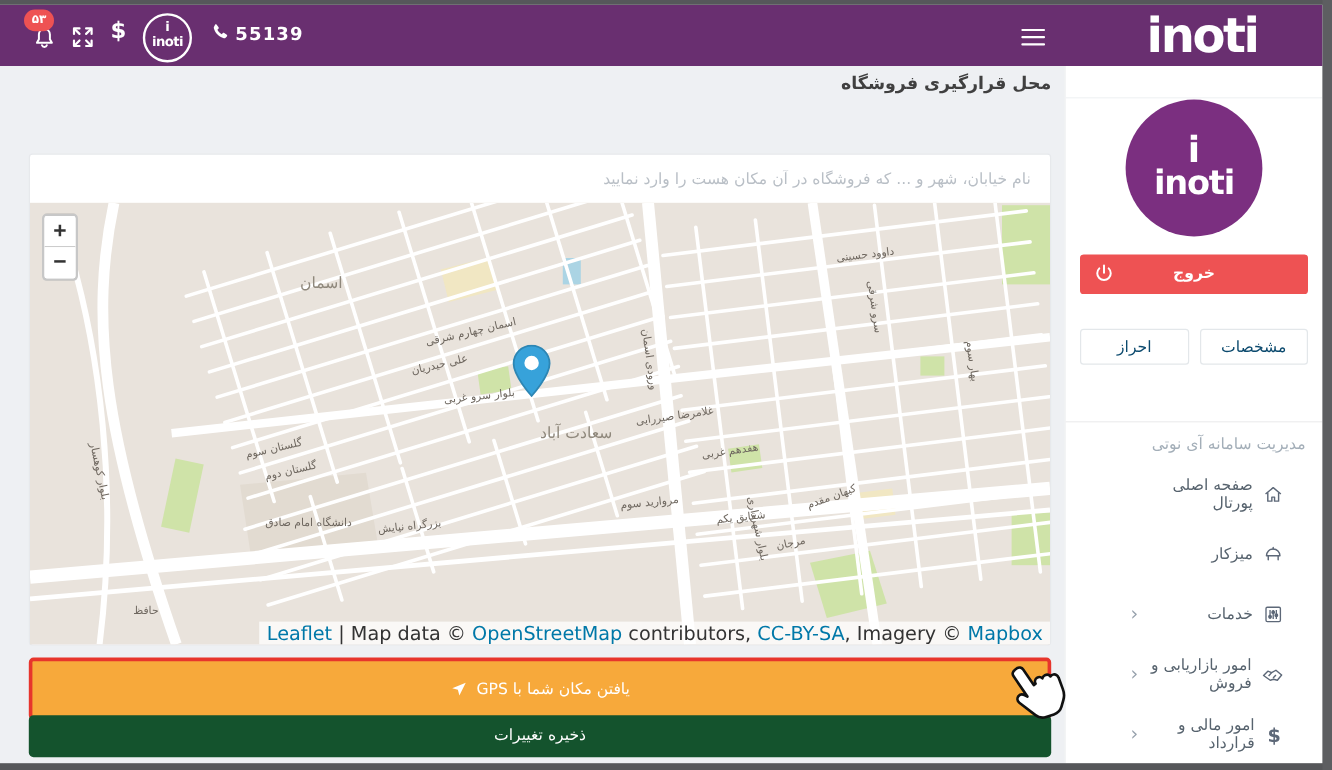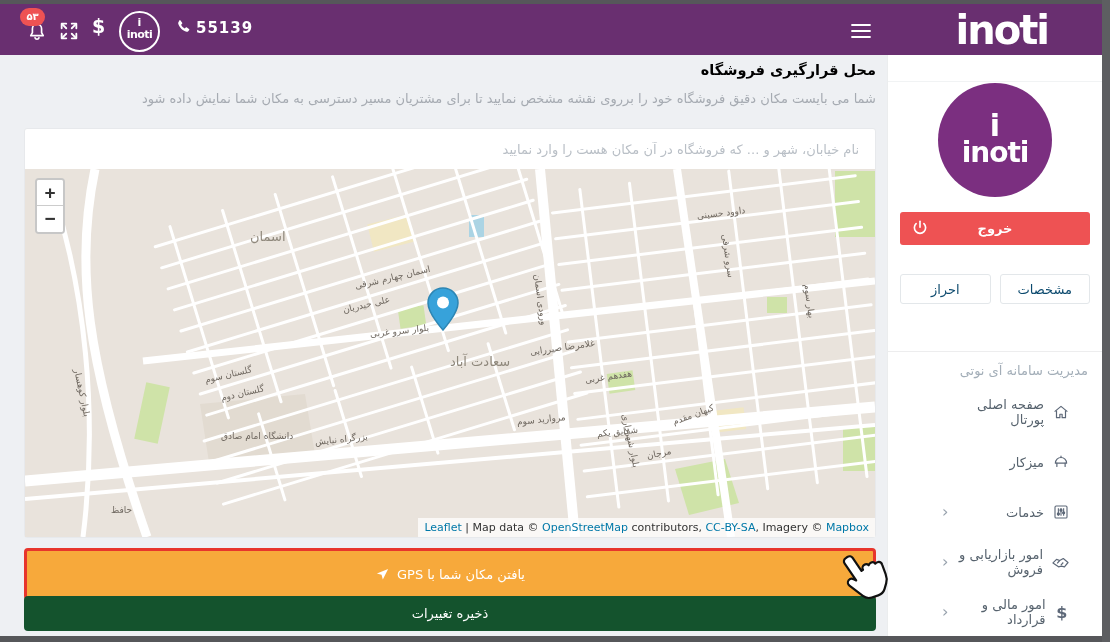--- a/index.html
+++ b/index.html
@@ -52,40 +52,40 @@
   .sb-section { position:absolute; right:14px; top:308px; color:#a3aeb8; font-size:13px; }
   .sb-menu { position:absolute; left:0; right:16px; top:332px;padding-left:38px; }
   .menu-item { height:50px; padding:0 16px; display:flex; align-items:center; justify-content:space-between;
                direction:rtl; cursor:pointer; }
   .mi-right { display:flex; align-items:center; gap:8px; color:#57636e; font-size:13px; }
   .mi-right svg { flex:0 0 auto; }
   .mi-dollar { font-size:16px; font-weight:bold; color:#5d6878; width:18px; text-align:center; }
   .chevron { color:#98a2ad; font-size:16px; line-height:16px; }
 
   
-  .page-title { position:absolute; right:234px; top:62px; font-size:14.5px; font-weight:bold; color:#000000; direction:rtl; }
+  .page-title { position:absolute; right:234px; top:62px; font-size:14.5px; font-weight:bold; color:#404040; direction:rtl; }
   .page-subtitle { position:absolute; right:234px; top:91px; font-size:13px; color:#a6abb2; direction:rtl; }
 
   .map-card { position:absolute; left:24px; top:128px; width:852px; height:410px; background:#fff;
               border:1px solid #e7e9ec; border-radius:3px; }
   .addr-input { width:100%; height:40px; border:none; outline:none; padding:0 16px; font-size:13px;
                 font-family:"DejaVu Sans",sans-serif; direction:rtl; color:#555; background:transparent; }
   .addr-input::placeholder { color:#b9bfc6; }
   .map { position:relative; width:850px; height:368px; background:#e9e3dc; overflow:hidden; direction:ltr; }
   .map-svg { position:absolute; left:0; top:0; }
   .map-labels { position:absolute; left:0; top:0; width:100%; height:100%; pointer-events:none; }
   .mlab { position:absolute; color:#6e675f; white-space:nowrap; transform-origin:left center; direction:rtl; }
   .mlab.big { color:#8f887c; letter-spacing:2px; }
   .marker { position:absolute; left:401px; top:118px; }
   .zoomctl { position:absolute; left:10px; top:9px; width:30px; border:2px solid rgba(0,0,0,.22);
              border-radius:4px; overflow:hidden; background:#fff; z-index:10; }
   .zoomctl button { display:block; width:100%; height:26px; background:#fff; border:none; font-size:19px;
                     font-weight:bold; color:#333; cursor:pointer; line-height:24px; }
   .zoomctl button:first-child { border-bottom:1px solid #ccc; }
-  .attrib { position:absolute; right:0; bottom:0; background:rgba(255,255,255,.75); font-size:11px;
+  .attrib { position:absolute; right:0; bottom:0; background:rgba(255,255,255,.75); font-size:16px;
             color:#333; padding:2px 6px; line-height:15px; z-index:10; font-family:"DejaVu Sans",sans-serif; }
   .attrib a { color:#0078a8; text-decoration:none; cursor:pointer; }
 
   .gps-btn { position:absolute; left:24px; top:548px; width:852px; height:52px; background:#f7a93b;
              border:3px solid #e7352c; border-radius:4px; color:#fff; font-size:13px;
              font-family:"DejaVu Sans",sans-serif; cursor:pointer; display:flex; align-items:center;
              justify-content:center; gap:7px; direction:rtl; }
   .save-btn { position:absolute; left:24px; top:596px; width:852px; height:35px; background:#14532d;
               border:none; border-radius:4px; color:#fff; font-size:13px;
               font-family:"DejaVu Sans",sans-serif; cursor:pointer; }
@@ -207,21 +207,20 @@
         <span class="mi-right">
           <span class="mi-dollar">$</span>
           <span>امور مالی و قرارداد</span>
         </span>
         <span class="chevron">‹</span>
       </div>
     </nav>
   </aside>
 
   <h1 class="page-title">محل قرارگیری فروشگاه</h1>
-  <p class="page-subtitle">شما می بایست مکان دقیق فروشگاه خود را برروی نقشه مشخص نمایید تا برای مشتریان مسیر دسترسی به مکان شما نمایش داده شود</p>
 
   <div class="map-card">
     <input class="addr-input" type="text" placeholder="نام خیابان، شهر و ... که فروشگاه در آن مکان هست را وارد نمایید" style="">
     <div class="map">
       <svg class="map-svg" width="850" height="368" viewBox="0 0 850 368" preserveAspectRatio="none">
         <rect width="850" height="368" fill="#e9e3dc"></rect>
         <polygon points="175,235 280,225 290,285 185,300" fill="#e2dbd1"></polygon>
 
         <rect x="810" y="2" width="42" height="66" fill="#cfe3a8"></rect>
         <rect x="818" y="258" width="34" height="44" fill="#cfe3a8"></rect>

